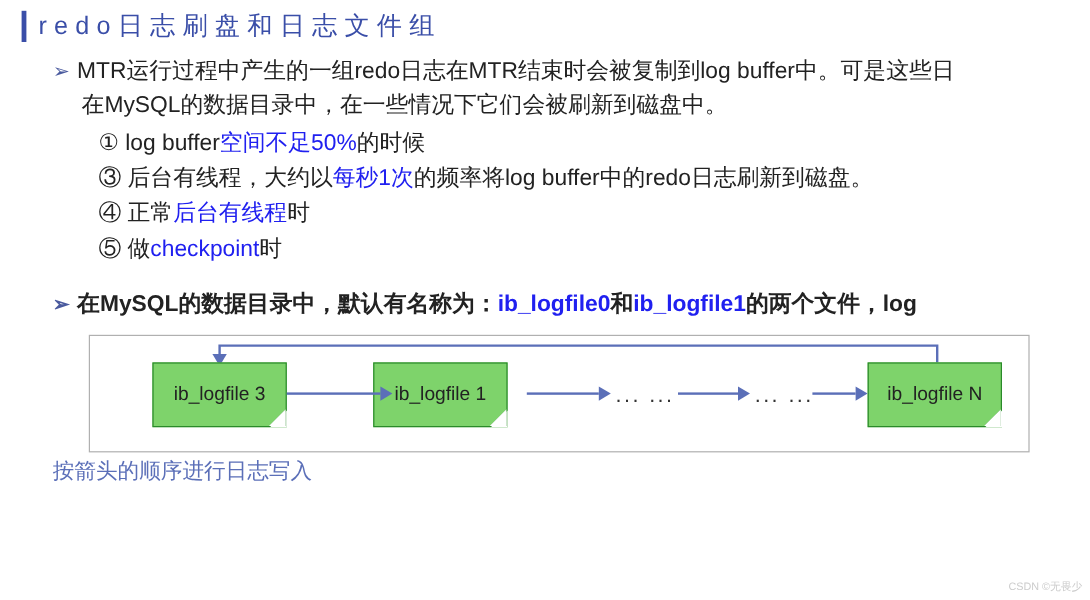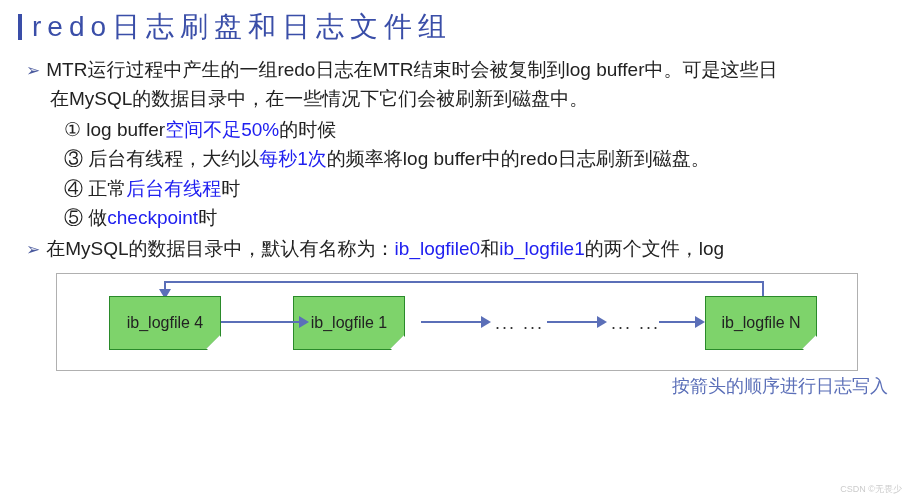--- a/index.html
+++ b/index.html
@@ -20,26 +20,26 @@
     padding: 6px 0 2px 18px;
   }
   .title-accent {
     width: 4px;
     height: 26px;
     background: #3a4ea8;
     margin-right: 10px;
   }
   .title-text {
     color: #3a4ea8;
-    font-size: 28px;
+    font-size: 21px;
     letter-spacing: 6px;
     font-weight: 400;
   }
   .content {
-    padding: 0 20px 0 26px;
+    padding: 0 20px 0 44px;
   }
   .bullet-block {
     margin-top: 6px;
   }
   .arrow-line {
     text-indent: -24px;
     padding-left: 24px;
   }
   .arrow-icon {
     color: #4a5a9e;
@@ -51,21 +51,22 @@
     margin-top: 2px;
   }
   .sub-item {
     line-height: 1.55;
   }
   .circle-num {
     font-size: 19px;
   }
   .hl { color: #2020f0; }
   .second-block {
-    margin-top: 2px;
+    margin-top: 18px;
+    font-weight: bold;
   }
   .diagram-wrap {
     margin: 10px 30px 0 30px;
     border: 1px solid #b0b0b0;
     height: 96px;
     position: relative;
   }
   .box {
     position: absolute;
     width: 110px;
@@ -135,21 +136,21 @@
     pointer-events: none;
   }
   .arrowhead-left {
     position: absolute;
     width: 0; height: 0;
     border-top: 6px solid transparent;
     border-bottom: 6px solid transparent;
     border-right: 10px solid #5b6fb8;
   }
   .caption {
-    text-align: right;
+    text-align: left;
     color: #5b6fb8;
     font-size: 18px;
     margin-top: 2px;
   }
   .watermark {
     position: absolute;
     right: 6px;
     bottom: 4px;
     font-size: 9px;
     color: #ccc;
@@ -186,21 +187,21 @@
   </div>
 
   <div class="diagram-wrap">
 
     <svg class="loop-path" width="100%" height="100%" style="position:absolute;left:0;top:0">
       <path d="M 706 22 L 706 8 L 108 8 L 108 22" fill="none" stroke="#5b6fb8" stroke-width="2"></path>
     </svg>
     <div class="arrowhead-left" style="left:103px; top:14px; transform: rotate(-90deg);"></div>
 
     <div id="b0" class="box">
-        <span>ib_logfile 4</span>
+        <span>ib_logfile 3</span>
         <div class="corner"></div>
       </div>
     <div id="b1" class="box">
         <span>ib_logfile 1</span>
         <div class="corner"></div>
       </div>
     <div id="bN" class="box">
         <span>ib_logfile N</span>
         <div class="corner"></div>
       </div>

